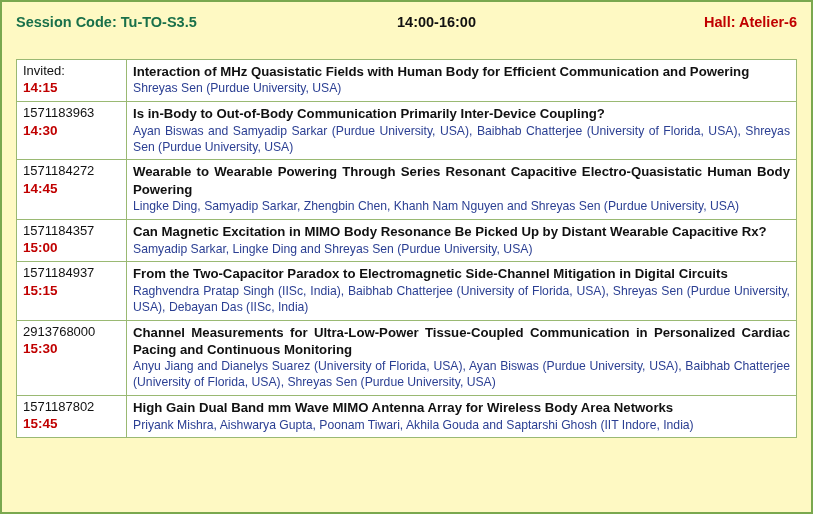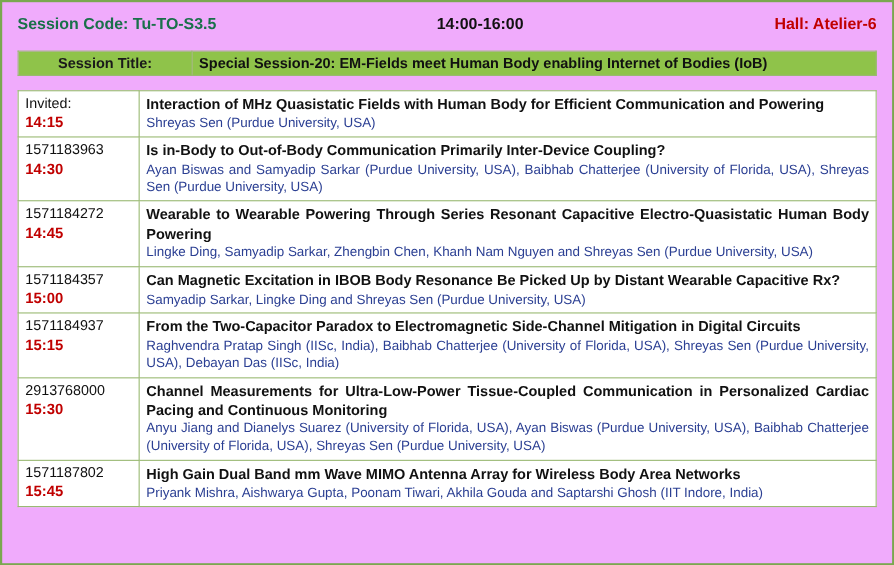--- a/index.html
+++ b/index.html
@@ -12,21 +12,21 @@
     background: #eaf0df;
     font-family: "Liberation Sans", sans-serif;
     overflow: hidden;
   }
   .page {
     position: relative;
     width: 813px;
     height: 514px;
     box-sizing: border-box;
     border: 2px solid #7aa84f;
-    background: #f0abfc;
+    background: #fef9c3;
   }
   
   .top-bar {
     display: flex;
     align-items: center;
     height: 40px;
     padding: 0 14px;
     box-sizing: border-box;
   }
   .top-left {
@@ -146,24 +146,20 @@
 <div class="page">
 
   <div class="top-bar">
     <div class="top-left">Session Code: Tu-TO-S3.5</div>
     <div class="top-center">14:00-16:00</div>
     <div class="top-right">Hall: Atelier-6</div>
   </div>
 
   <table class="info-table">
     <tbody>
-      <tr>
-        <td class="info-label">Session Title:</td>
-        <td class="info-title-val">Special Session-20: EM-Fields meet Human Body enabling Internet of Bodies (IoB)</td>
-      </tr>
     </tbody>
   </table>
 
   <table class="papers">
     <tbody>
       <tr>
         <td class="col-num">
           <span class="pid">Invited:</span>
           <span class="ptime">14:15</span>
         </td>
@@ -191,21 +187,21 @@
           <span class="ptitle justified">Wearable to Wearable Powering Through Series Resonant Capacitive Electro-Quasistatic Human Body Powering</span>
           <span class="pauthors justified">Lingke Ding, Samyadip Sarkar, Zhengbin Chen, Khanh Nam Nguyen and Shreyas Sen (Purdue University, USA)</span>
         </td>
       </tr>
       <tr>
         <td class="col-num">
           <span class="pid">1571184357</span>
           <span class="ptime">15:00</span>
         </td>
         <td>
-          <span class="ptitle justified">Can Magnetic Excitation in IBOB Body Resonance Be Picked Up by Distant Wearable Capacitive Rx?</span>
+          <span class="ptitle justified">Can Magnetic Excitation in MIMO Body Resonance Be Picked Up by Distant Wearable Capacitive Rx?</span>
           <span class="pauthors justified">Samyadip Sarkar, Lingke Ding and Shreyas Sen (Purdue University, USA)</span>
         </td>
       </tr>
       <tr>
         <td class="col-num">
           <span class="pid">1571184937</span>
           <span class="ptime">15:15</span>
         </td>
         <td>
           <span class="ptitle justified">From the Two-Capacitor Paradox to Electromagnetic Side-Channel Mitigation in Digital Circuits</span>

